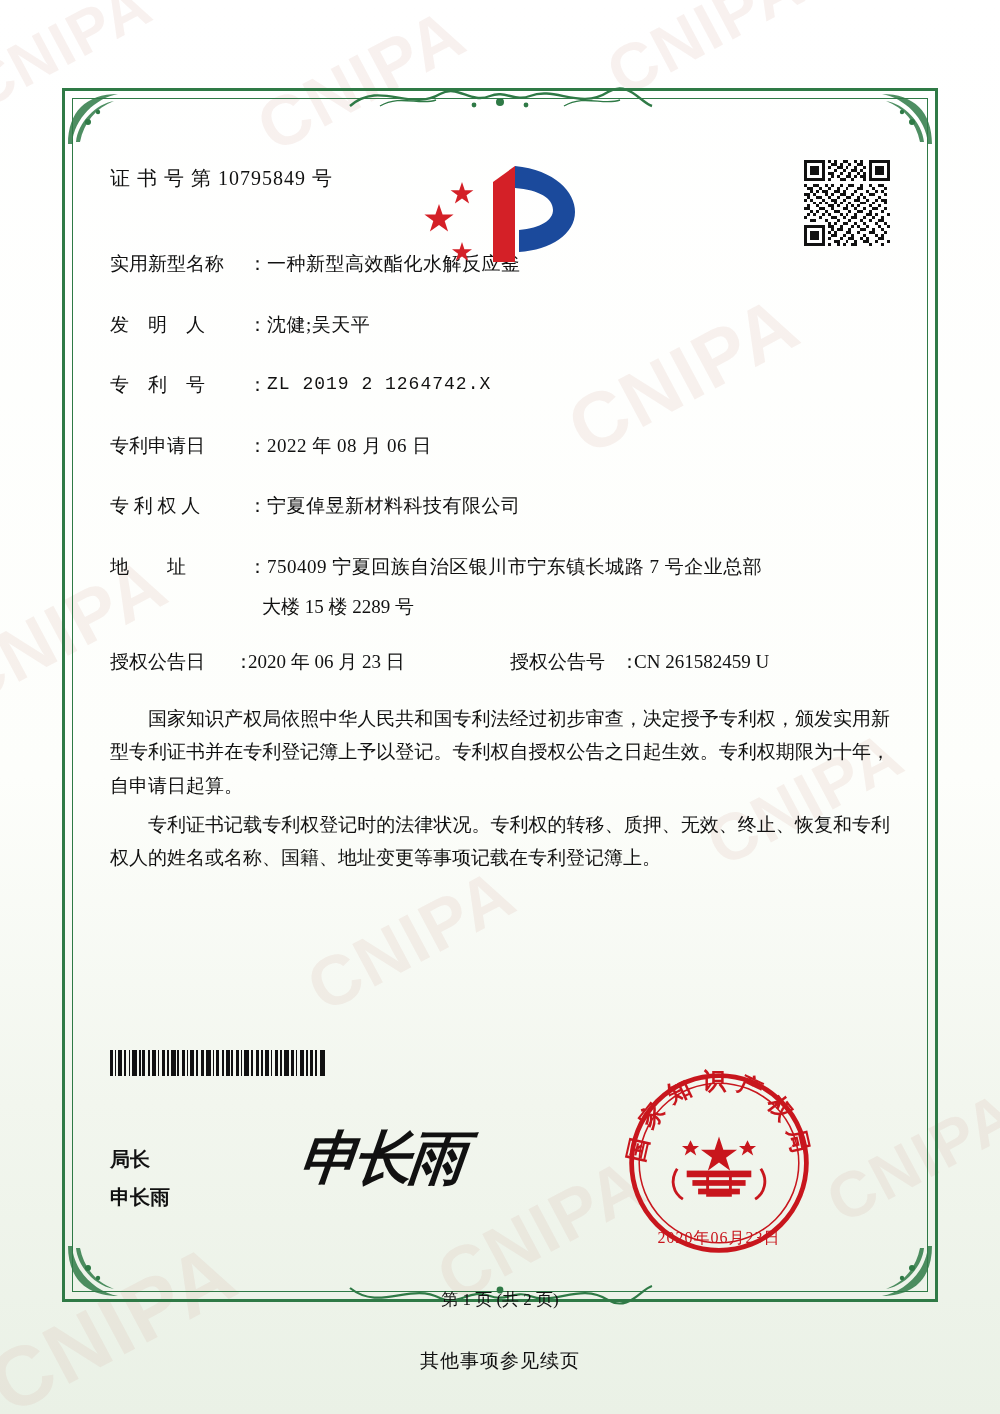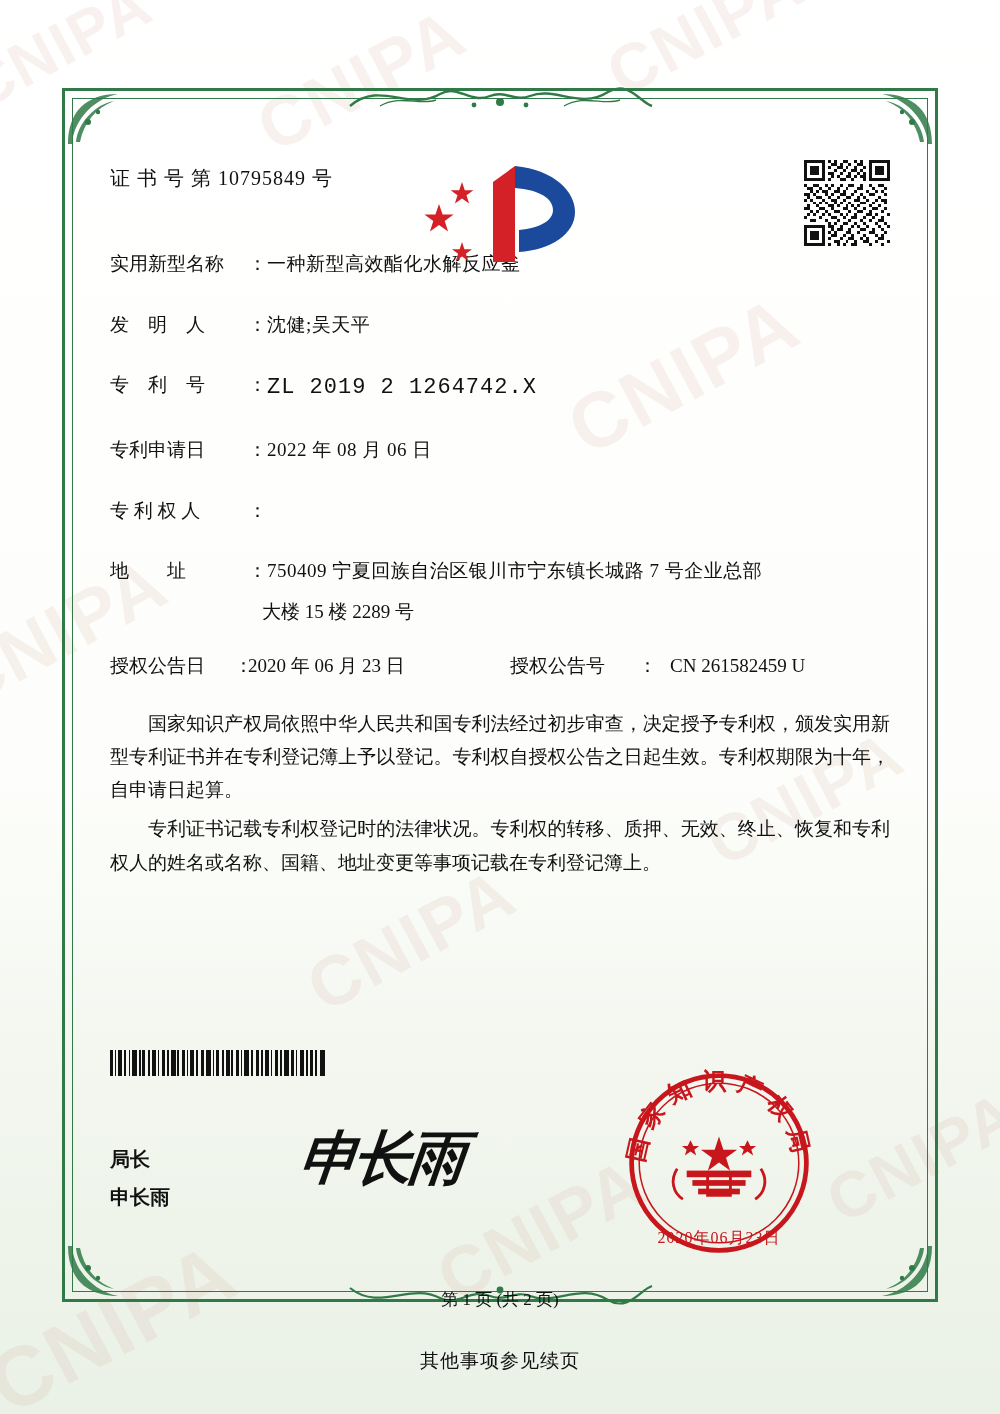--- a/index.html
+++ b/index.html
@@ -129,31 +129,31 @@
     align-items:flex-start;
   }
   .f-label{
     width:138px;
     flex:0 0 138px;
     white-space:pre;
     letter-spacing:0px;
   }
   .f-colon{flex:0 0 14px;}
   .f-value{flex:1;letter-spacing:0.5px;}
-  .f-value.mono{font-family:"Liberation Mono", monospace;font-size:22px;letter-spacing:1px;}
+  .f-value.mono{font-family:"Liberation Mono", monospace;font-size:18px;letter-spacing:1px;}
 
   .addr-line2{margin-left:152px;margin-top:4px;}
 
   .two-col{
     display:flex;
     margin-bottom:10px;
     font-size:19px;
   }
   .two-col .left{flex:0 0 400px;display:flex;}
-  .two-col .right{flex:1;display:flex;gap:18px;}
+  .two-col .right{flex:1;display:flex;}
 
   .para{
     margin-top:26px;
     font-size:19px;
     line-height:1.75;
     text-indent:2em;
     text-align:justify;
     color:#111;
   }
   .para.second{margin-top:6px;}
@@ -557,20 +557,21 @@
 
       <div class="field">
         <div class="f-label">专利申请日</div>
         <div class="f-colon">：</div>
         <div class="f-value">2022 年 08 月 06 日</div>
       </div>
 
       <div class="field">
         <div class="f-label">专 利 权 人</div>
         <div class="f-colon">：</div>
+        <div class="f-value">宁夏倬昱新材料科技有限公司</div>
       </div>
 
       <div class="field" style="margin-bottom:12px;">
         <div class="f-label">地        址</div>
         <div class="f-colon">：</div>
         <div class="f-value">750409 宁夏回族自治区银川市宁东镇长城路 7 号企业总部</div>
       </div>
       <div class="addr-line2" style="font-size:19px;margin-bottom:26px;">大楼 15 楼 2289 号</div>
 
       <div class="two-col">

